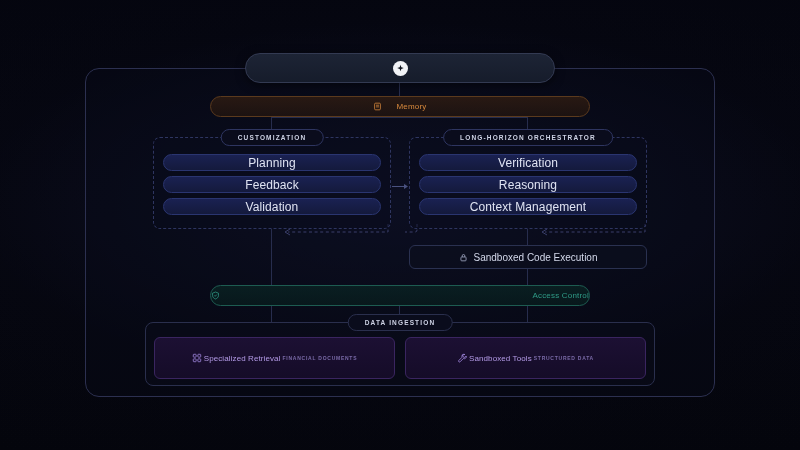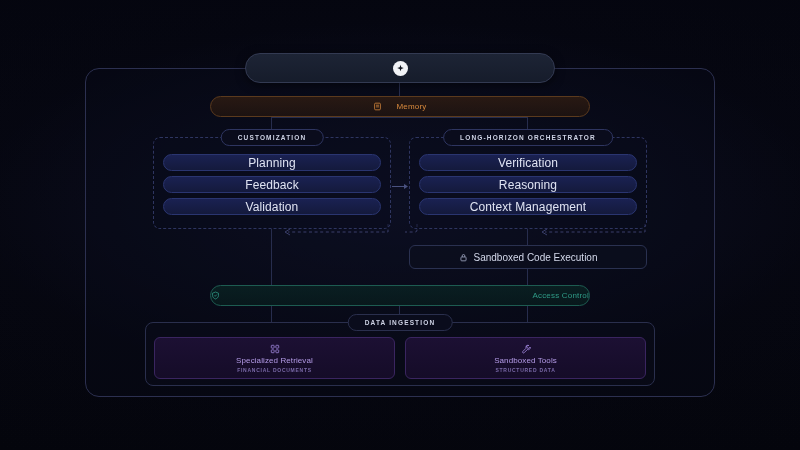--- a/index.html
+++ b/index.html
@@ -141,21 +141,21 @@
   }
   .ingest-cards{
     position:absolute; left:8px; right:8px; top:14px;
     display:flex; gap:10px;
   }
   .icard{
     flex:1 1 0; height:42px;
     border-radius:6px;
     background:linear-gradient(180deg,#1c1033 0%,#150c28 100%);
     border:1px solid #3a2560;
-    display:flex;flex-direction:column;align-items:center;justify-content:center;gap:2px;
+    display:flex;flex-direction:row;align-items:center;justify-content:center;gap:2px;
   }
   .icard-icon{ height:11px; display:flex; align-items:center; }
   .icard-icon svg{display:block;}
   .icard-title{ font-size:8px; color:#b39ae6; letter-spacing:0.1px; }
   .icard-sub{ font-size:5px; color:#7a6aa8; letter-spacing:0.75px; font-weight:bold; }
 
   
   .conn{ position:absolute; background:#272d4d; z-index:1; }
   .vline{ width:1px; }
   .hline{ height:1px; }

